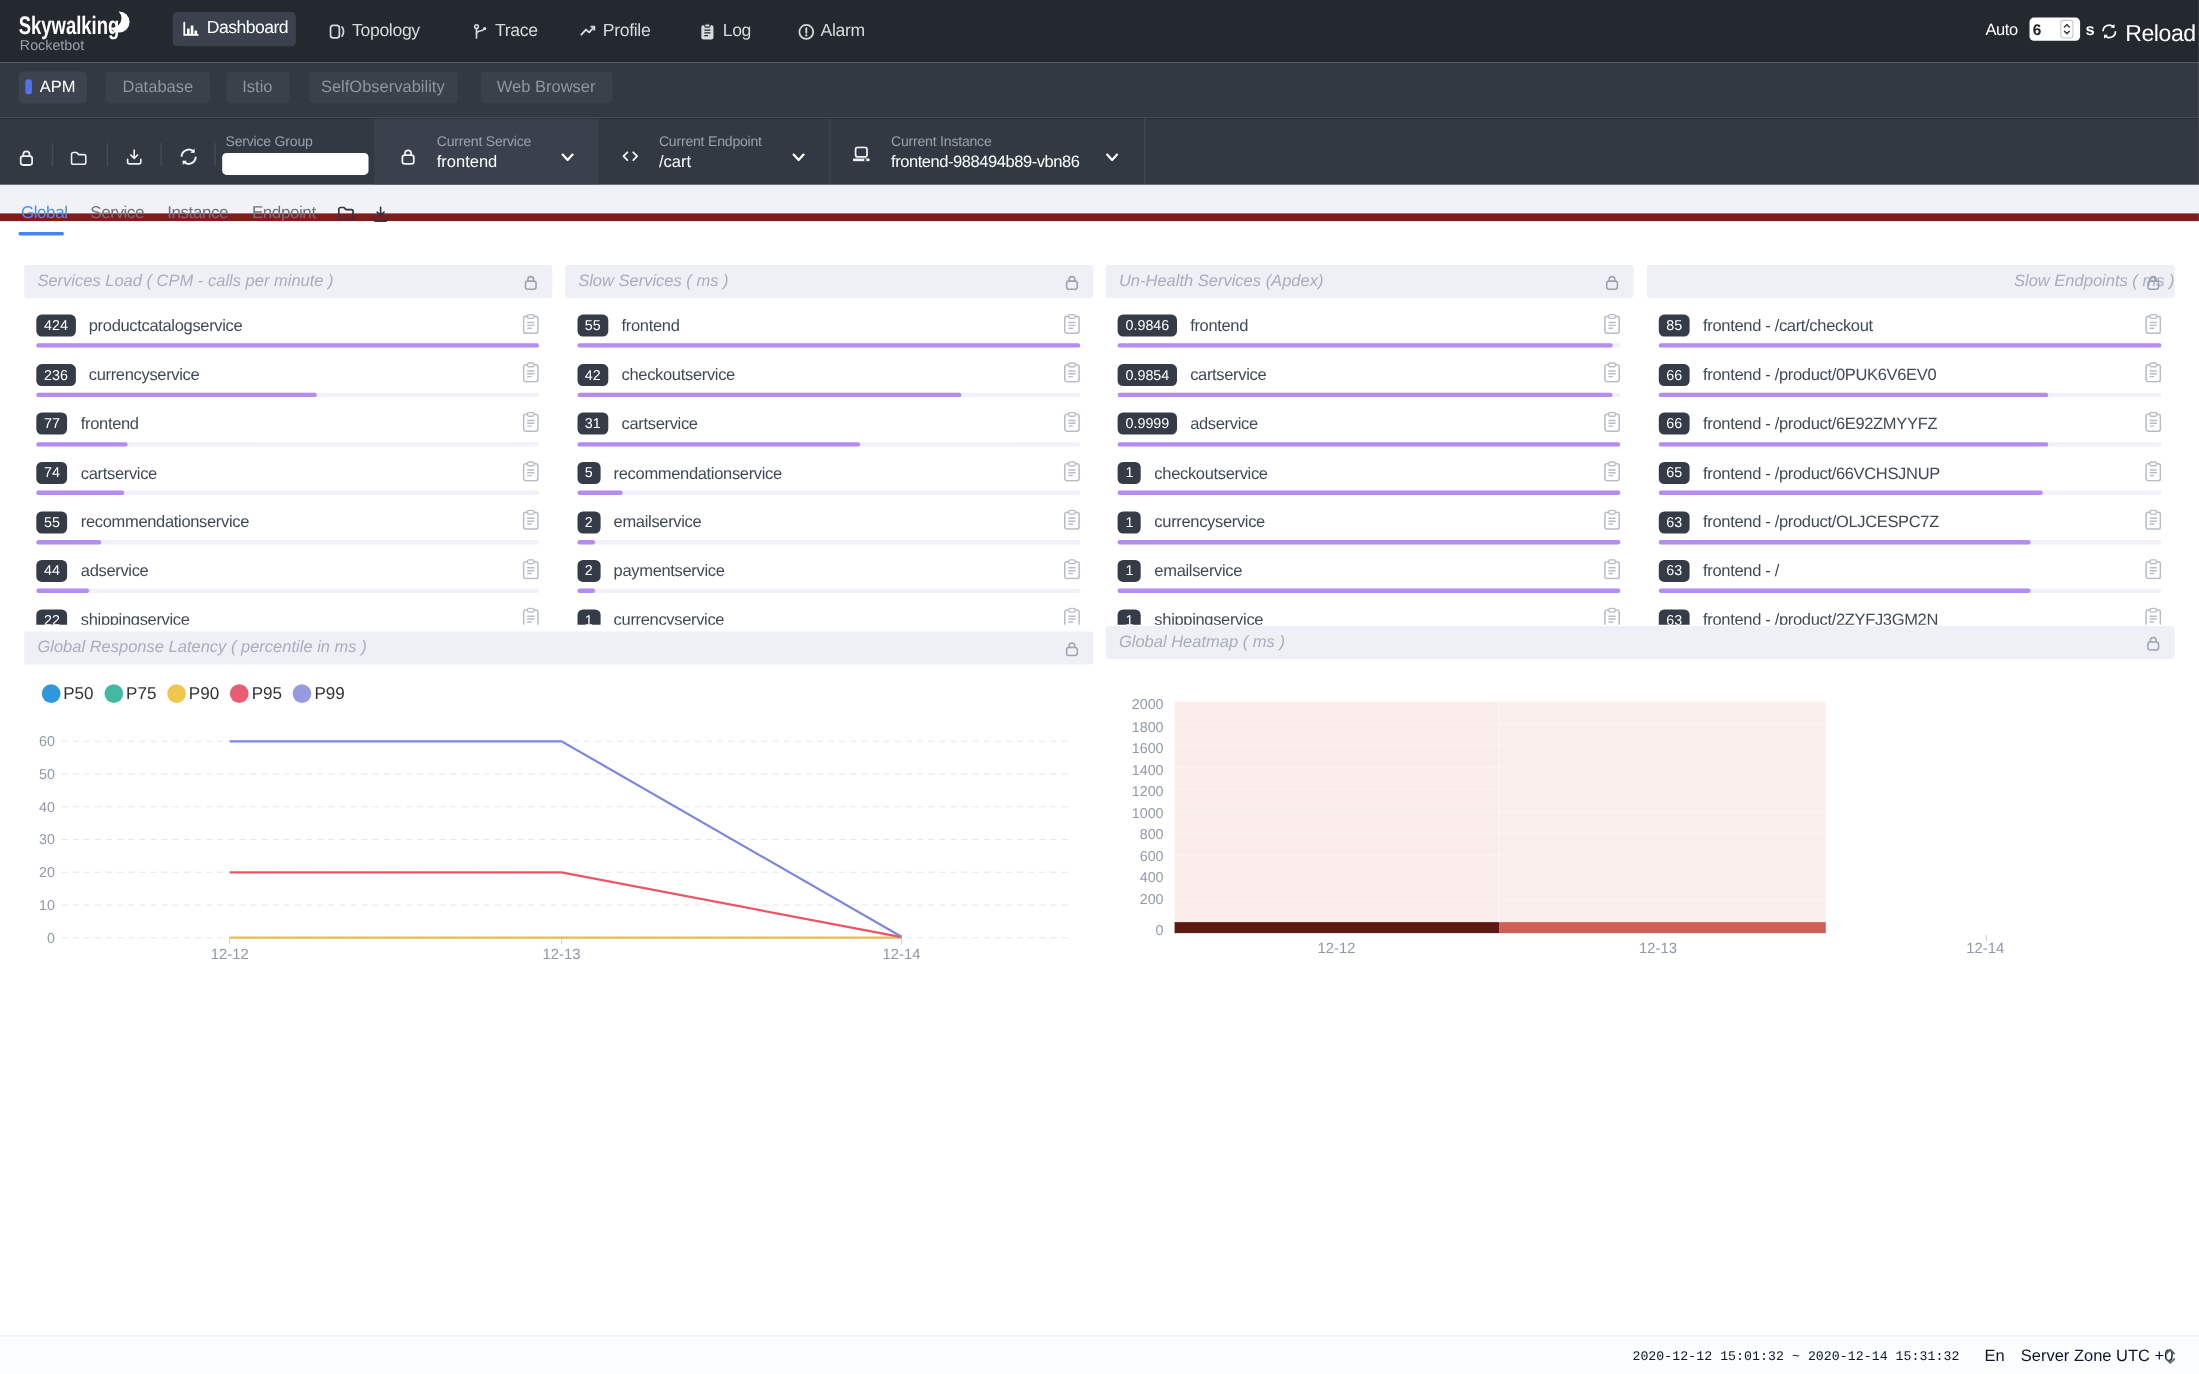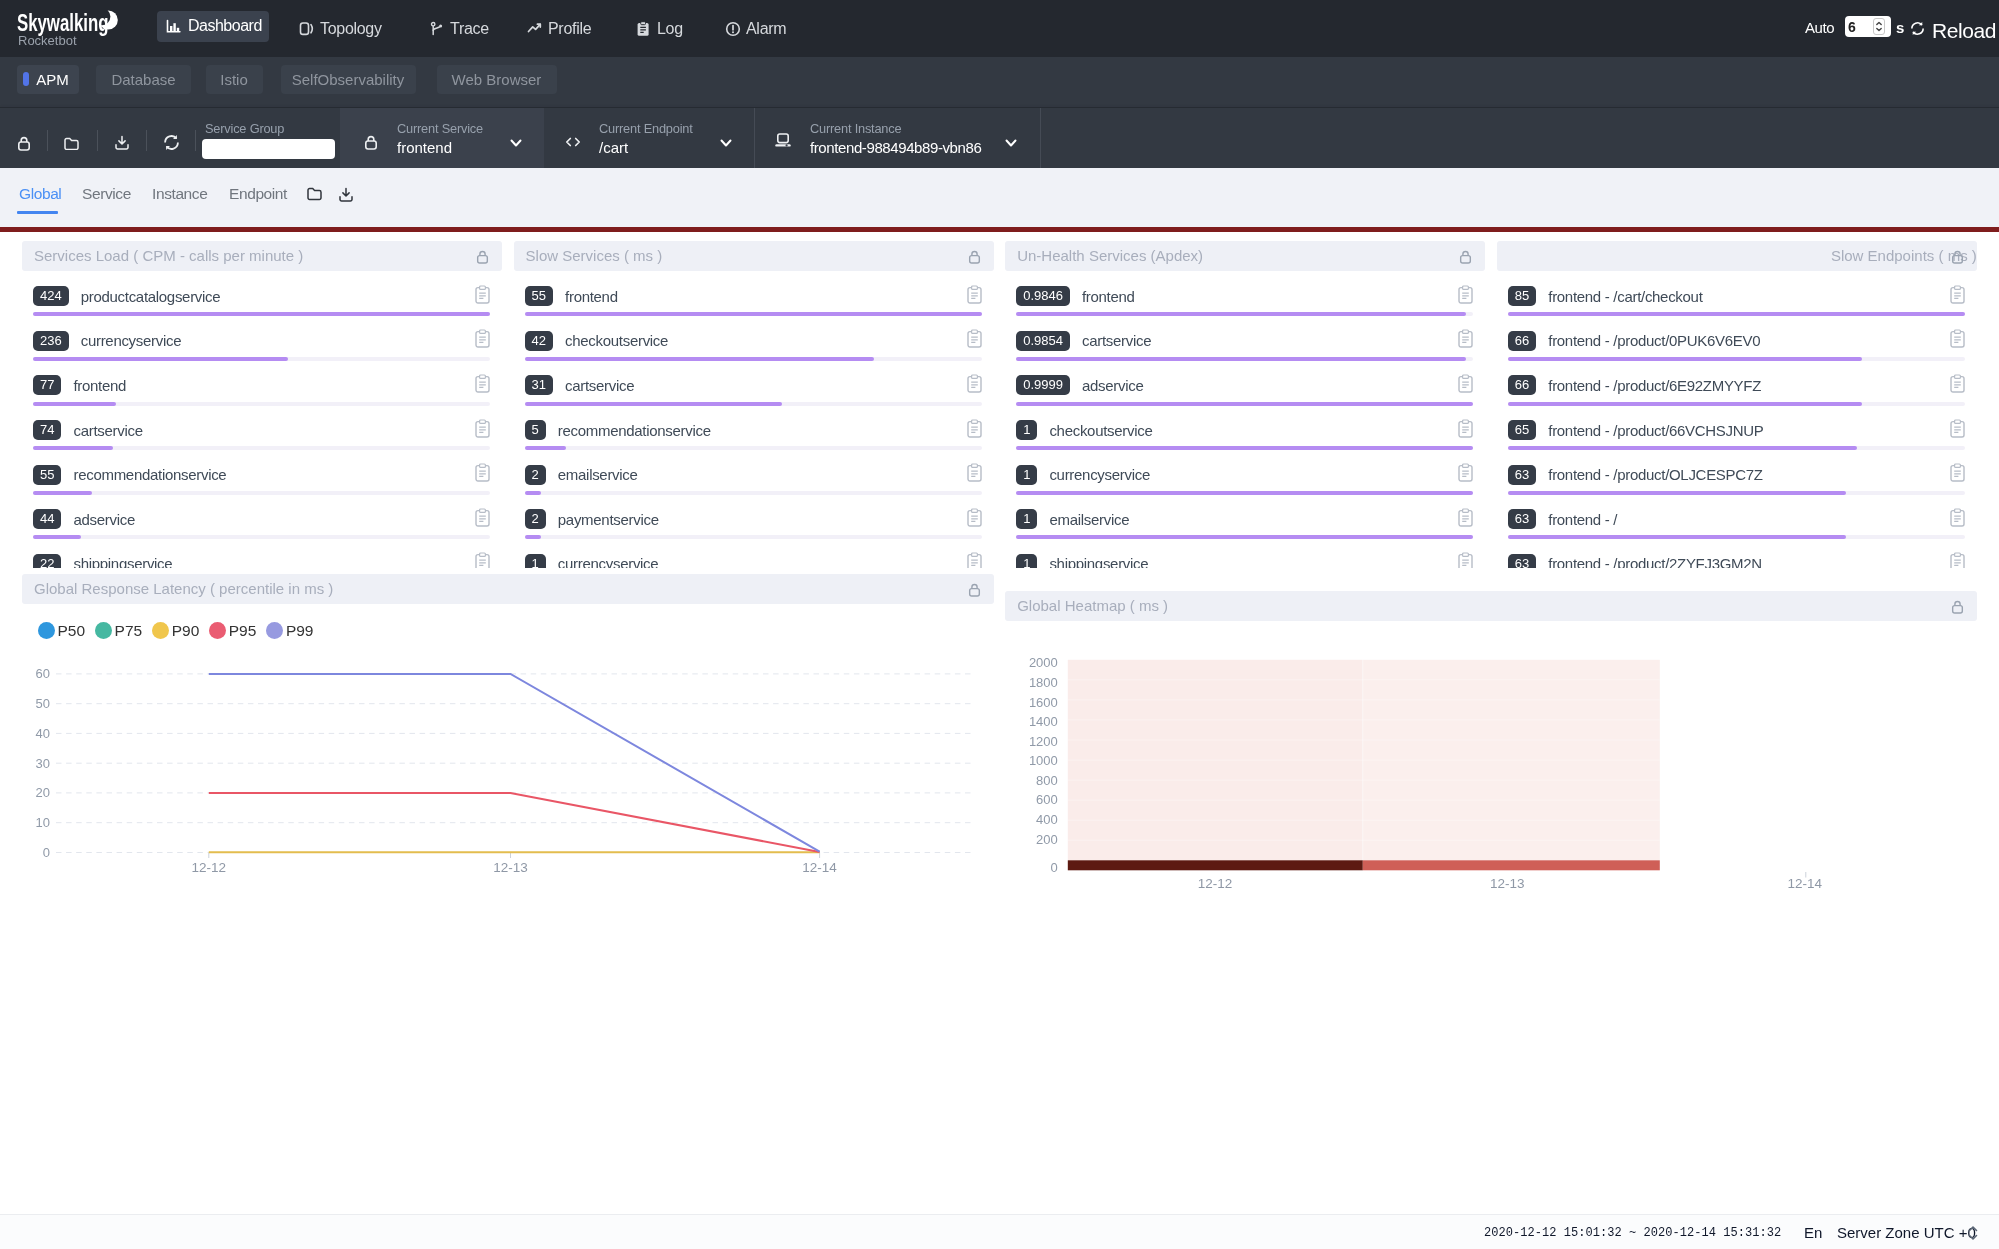--- a/index.html
+++ b/index.html
@@ -22,27 +22,27 @@
 .pill{position:absolute;left:6px;top:7px;width:6px;height:14px;border-radius:3px;background:#5274e8;}
 
 .row3{position:absolute;left:0;top:107px;width:100%;height:61px;background:#333942;border-top:1px solid #262b32;box-shadow:0 1px 3px rgba(30,34,40,.45);}
 .tsep{position:absolute;top:22px;width:1px;height:21px;background:#4b515a;}
 .tsepfull{position:absolute;top:0;width:1px;height:61px;background:#454b55;}
 .tlabel{position:absolute;color:#97a0ac;font-size:12.8px;letter-spacing:-0.2px;white-space:nowrap;}
 .tvalue{position:absolute;color:#fff;font-size:15px;white-space:nowrap;}
 .sgroup-input{position:absolute;left:202px;top:31px;width:133px;height:20px;background:#fff;border-radius:4px;}
 .csblock{position:absolute;left:340px;top:0;width:204px;height:60px;background:#3b414c;}
 
-.tabrow{position:absolute;left:0;top:168px;width:100%;height:64px;background:#f0f2f7;border-bottom:5px solid #7f1d1d;}
+.tabrow{position:absolute;left:0;top:168px;width:100%;height:33px;background:#f0f2f7;border-bottom:7px solid #7f1d1d;}
 .gtab{position:absolute;top:17px;font-size:15.5px;color:#70767e;white-space:nowrap;letter-spacing:-0.4px;}
 .gtab.active{color:#4a90f5;}
 .gunder{position:absolute;left:17px;top:43px;width:41px;height:3px;background:#4385f0;border-radius:1px;}
 
 .panel{position:absolute;width:480px;}
-.phead{position:absolute;left:0;top:0;width:100%;height:30px;background:#eef0f6;border-radius:3px;color:#a8aebc;font-size:15px;line-height:30px;padding-left:12px;}
+.phead{position:absolute;left:0;top:0;width:100%;height:30px;background:#eef0f6;border-radius:3px;color:#a8aebc;font-size:15px;line-height:30px;padding-left:12px;font-style:italic;}
 .phead svg{position:absolute;right:13px;top:8px;width:13px;height:15px;}
 .plist{position:absolute;left:0;top:30px;width:100%;overflow:hidden;}
 .item{position:absolute;left:0;width:100%;height:45px;}
 .iline{position:absolute;left:11px;top:15px;height:21px;display:flex;align-items:center;}
 .badge{height:20px;border-radius:5px;background:#353c47;color:#fff;font-size:13px;font-weight:normal;line-height:20px;padding:0 7px;flex:0 0 auto;}
 .iname{margin-left:12px;color:#3f4a57;font-size:15px;letter-spacing:-0.3px;white-space:nowrap;}
 .ibar{position:absolute;left:11px;top:41.6px;width:457px;height:4px;background:#f2f0f8;border-radius:2px;}
 .ifill{height:4px;background:#b58cf2;border-radius:2px;}
 .iclip{position:absolute;right:12px;top:14px;}
 
@@ -663,21 +663,21 @@
         <line x1="488.5" y1="278.5" x2="488.5" y2="284" stroke="#ccd2da" stroke-width="1"></line>
         <line x1="797.6" y1="278.5" x2="797.6" y2="284" stroke="#ccd2da" stroke-width="1"></line>
         <text x="186.8" y="298" text-anchor="middle" font-size="13.5" fill="#8f98a6" font-family="Liberation Sans">12-12</text>
         <text x="488.5" y="298" text-anchor="middle" font-size="13.5" fill="#8f98a6" font-family="Liberation Sans">12-13</text>
         <text x="797.6" y="298" text-anchor="middle" font-size="13.5" fill="#8f98a6" font-family="Liberation Sans">12-14</text>
         <path d="M186.8 278.3H797.6" fill="none" stroke="#e3bd4e" stroke-width="2"></path>
         <path d="M186.8 219L488.5 219L797.6 278" fill="none" stroke="#e95666" stroke-width="2"></path>
         <path d="M186.8 99.9L488.5 99.9L797.6 277.6" fill="none" stroke="#7d87de" stroke-width="2"></path>
       </svg>
 </div>
-<div class="cpanel" style="left:1005.2px;top:591px;width:971.6px;">
+<div class="cpanel" style="left:1005.2px;top:569px;width:971.6px;">
 <div class="phead">Global Heatmap ( ms )<svg width="14" height="16" viewBox="0 0 14 16">
           <path d="M4.2 7V5.4a2.8 2.8 0 0 1 5.6 0V7" fill="none" stroke="#9aa3b0" stroke-width="1.5"></path>
           <rect x="1.8" y="7" width="10.4" height="8" rx="2.2" fill="none" stroke="#9aa3b0" stroke-width="1.5"></rect>
         </svg></div>
 <svg width="972" height="306" viewBox="0 0 972 306" style="position:absolute;left:0;top:0;">
         <rect x="62.8" y="68.8" width="295" height="200.5" fill="#faecea"></rect>
         <rect x="357.8" y="68.8" width="297" height="200.5" fill="#fbefed"></rect>
         <line x1="62.8" y1="88.8" x2="654.8" y2="88.8" stroke="#ffffff" stroke-opacity="0.35" stroke-width="1"></line>
         <line x1="62.8" y1="108.9" x2="654.8" y2="108.9" stroke="#ffffff" stroke-opacity="0.35" stroke-width="1"></line>
         <line x1="62.8" y1="128.9" x2="654.8" y2="128.9" stroke="#ffffff" stroke-opacity="0.35" stroke-width="1"></line>

